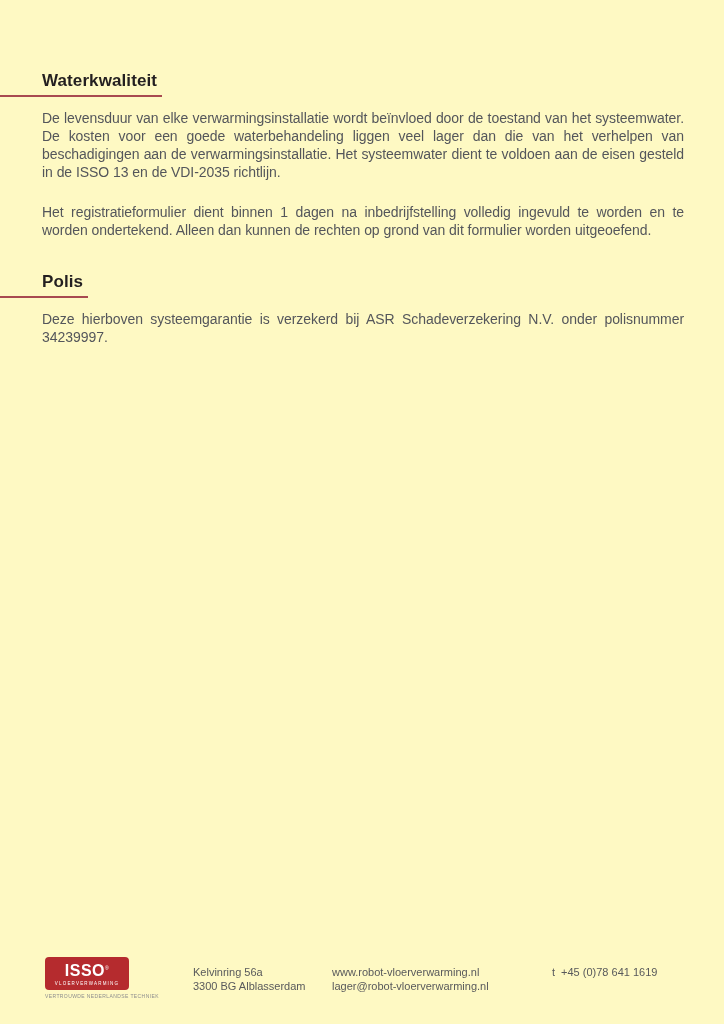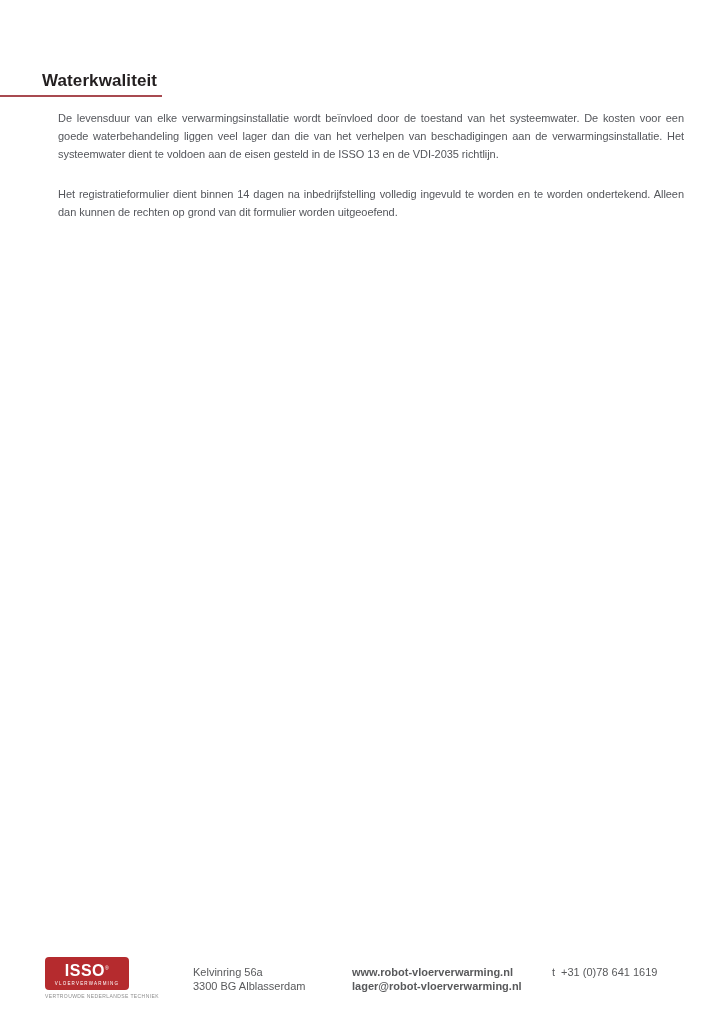--- a/index.html
+++ b/index.html
@@ -12,43 +12,43 @@
     --tagline-text:#8d8d8d;
   }
   *{box-sizing:border-box;}
   html,body{margin:0;padding:0;background:#e9e9e9;}
   body{font-family:"Liberation Sans",sans-serif;}
   .page{
     position:relative;
     width:724px;
     height:1024px;
     margin:0 auto;
-    background:#ffffff;
+    background:#fef9c3;
     overflow:hidden;
   }
   .content{padding-top:71px;}
   .sec{margin:0;}
   .sec.s2{margin-top:22px;}
   .sec.s3{margin-top:34px;}
   .sec.s4{margin-top:33px;}
   .h-row{line-height:0;}
   h2.heading{
     display:inline-block;
     margin:0;
     padding:0 5px 5px 42px;
     border-bottom:2.5px solid var(--accent-red);
     font-size:17px;
     line-height:19px;
     font-weight:bold;
     letter-spacing:0.1px;
     color:var(--heading-text);
   }
   p.body{
-    margin:12px 40px 0 58px;
-    font-size:11px;
+    margin:12px 40px 0 42px;
+    font-size:14px;
     line-height:18px;
     letter-spacing:-0.05px;
     color:var(--body-text);
     text-align:justify;
   }
   
   .footer{
     position:absolute;
     left:0;
     top:952px;
@@ -105,42 +105,48 @@
   }
   .f-col{
     position:absolute;
     top:13px;
     font-size:11px;
     line-height:14px;
     color:var(--footer-text);
     white-space:nowrap;
   }
   .f-col.address{left:193px;}
-  .f-col.web{left:352px;font-weight:bold;}
+  .f-col.web{left:332px;}
   .f-col.phone{left:552px;}
   .f-col.phone .t-prefix{margin-right:6px;}
 </style>
 </head>
 <body>
 
 <div class="page">
   <main class="content">
 
     <section class="sec s1">
       <div class="h-row">
         <h2 class="heading">Waterkwaliteit</h2>
       </div>
       <p class="body">De levensduur van elke verwarmingsinstallatie wordt beïnvloed door de toestand van het systeemwater. De kosten voor een goede waterbehandeling liggen veel lager dan die van het verhelpen van beschadigingen aan de verwarmingsinstallatie. Het systeemwater dient te voldoen aan de eisen gesteld in de ISSO 13 en de VDI-2035 richtlijn.</p>
     </section>
 
     <section class="sec s2">
-      <p class="body">Het registratieformulier dient binnen 14 dagen na inbedrijfstelling volledig ingevuld te worden en te worden ondertekend. Alleen dan kunnen de rechten op grond van dit formulier worden uitgeoefend.</p>
+      <p class="body">Het registratieformulier dient binnen 1 dagen na inbedrijfstelling volledig ingevuld te worden en te worden ondertekend. Alleen dan kunnen de rechten op grond van dit formulier worden uitgeoefend.</p>
     </section>
 
 
+    <section class="sec s4">
+      <div class="h-row">
+        <h2 class="heading">Polis</h2>
+      </div>
+      <p class="body">Deze hierboven systeemgarantie is verzekerd bij ASR Schadeverzekering N.V. onder polisnummer 34239997.</p>
+    </section>
 
   </main>
 
   <footer class="footer">
 
     <div class="logo">
       <div class="logo-box">
         <div class="logo-name"><span>ISSO</span><sup class="reg">®</sup></div>
         <div class="logo-sub">VLOERVERWARMING</div>
       </div>
@@ -151,17 +157,17 @@
       <div>Kelvinring 56a</div>
       <div>3300 BG Alblasserdam</div>
     </div>
 
     <div class="f-col web">
       <div>www.robot-vloerverwarming.nl</div>
       <div>lager@robot-vloerverwarming.nl</div>
     </div>
 
     <div class="f-col phone">
-      <span class="t-prefix">t</span><span>+31 (0)78 641 1619</span>
+      <span class="t-prefix">t</span><span>+45 (0)78 641 1619</span>
     </div>
 
   </footer>
 </div>
 
 </body></html>

